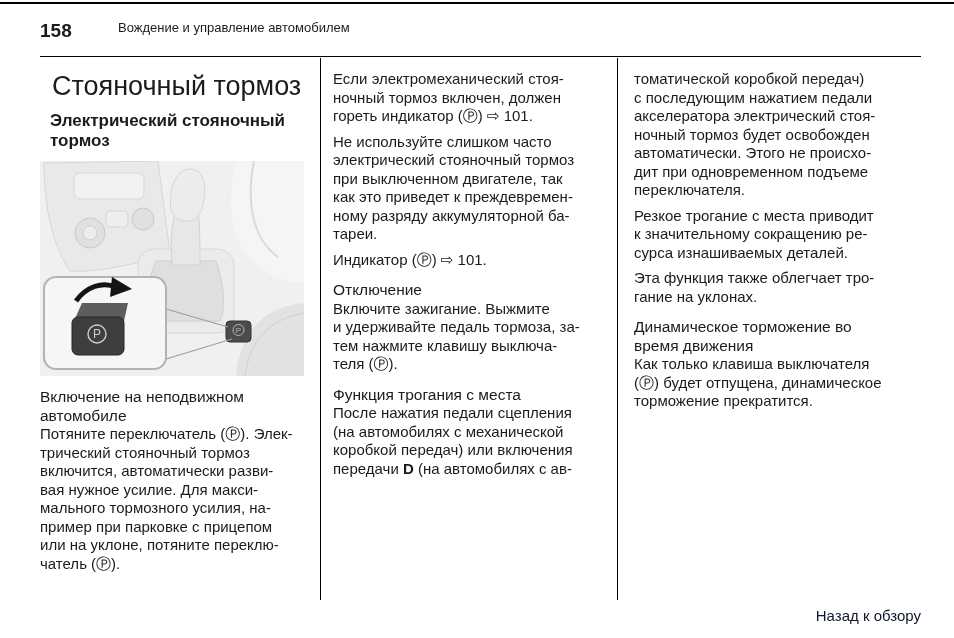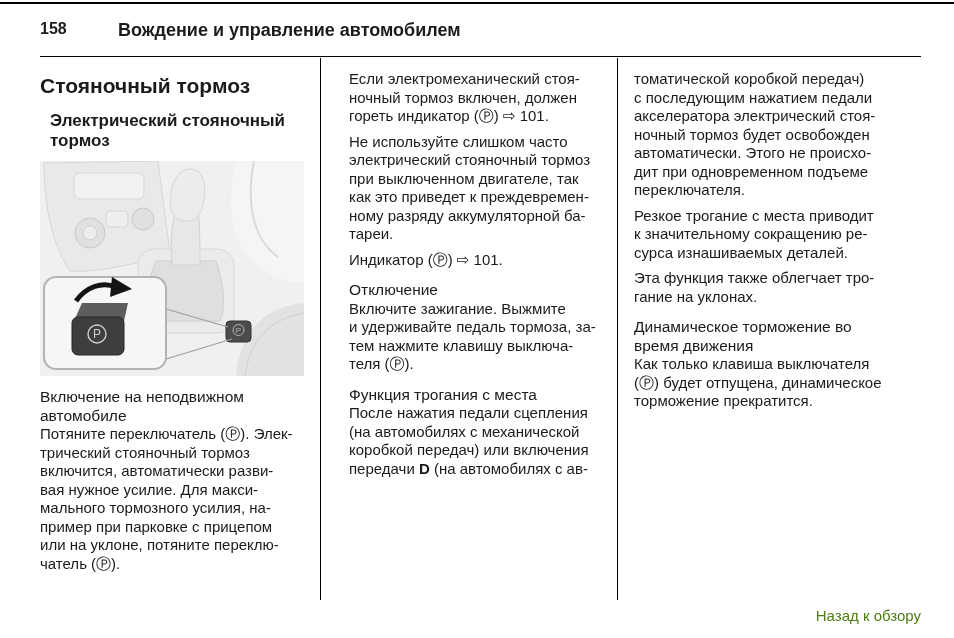--- a/index.html
+++ b/index.html
@@ -1,41 +1,41 @@
 <!DOCTYPE html>
 <html><head>
 <meta charset="utf-8">
 <style>
   html,body { margin:0; padding:0; background:#fff; }
   body { font-family:"Liberation Sans","DejaVu Sans",sans-serif; color:#1b1b1b; }
   .page { position:relative; width:954px; height:638px; background:#ffffff; overflow:hidden; }
 
   .top-rule { position:absolute; left:0; top:2px; width:954px; height:2px; background:#000; }
-  .hdr-num { position:absolute; left:40px; top:20px; font-size:16px; font-weight:bold; }
-  .hdr-title { position:absolute; left:118px; top:20px; font-size:18px; font-weight:bold; }
+  .hdr-num { position:absolute; left:40px; top:20px; font-size:19px; font-weight:bold; }
+  .hdr-title { position:absolute; left:118px; top:20px; font-size:13px; font-weight:normal; }
   .header-rule { position:absolute; left:40px; top:56px; width:881px; height:1px; background:#000; }
 
   .divider { position:absolute; top:58px; width:1px; height:542px; background:#000; }
   .d1 { left:320px; } .d2 { left:617px; }
 
   .col { position:absolute; top:58px; }
   .col1 { left:40px; width:274px; }
-  .col2 { left:349px; width:268px; }
+  .col2 { left:333px; width:268px; }
   .col3 { left:634px; width:288px; }
   .col2, .col3 { padding-top:12px; box-sizing:border-box; }
 
-  .main-title { font-size:21px; line-height:24px; font-weight:bold; margin:16px 0 0; }
+  .main-title { font-size:27px; line-height:24px; font-weight:normal; margin:16px 12px 0; }
   .sub-title  { font-size:17px; line-height:20px; font-weight:bold; margin:13px 10px 0; white-space:pre; }
 
   figure.illustration { margin:10px 0 0; padding:0; width:264px; height:215px; }
 
   p.body { font-size:15px; line-height:18.5px; margin:0 0 7px; white-space:pre; }
   h4.subhead { font-size:15.5px; line-height:18.5px; font-weight:normal; margin:12px 0 0; white-space:pre; }
 
-  .footer-link { position:absolute; right:33px; top:607px; font-size:15px; color:#4d7c0f; cursor:pointer; }
+  .footer-link { position:absolute; right:33px; top:607px; font-size:15px; color:#0f172a; cursor:pointer; }
 </style>
 </head>
 <body>
 
 <div class="page">
 
   <div class="top-rule"></div>
   <span class="hdr-num">158</span>
   <span class="hdr-title">Вождение и управление автомобилем</span>
   <div class="header-rule"></div>

